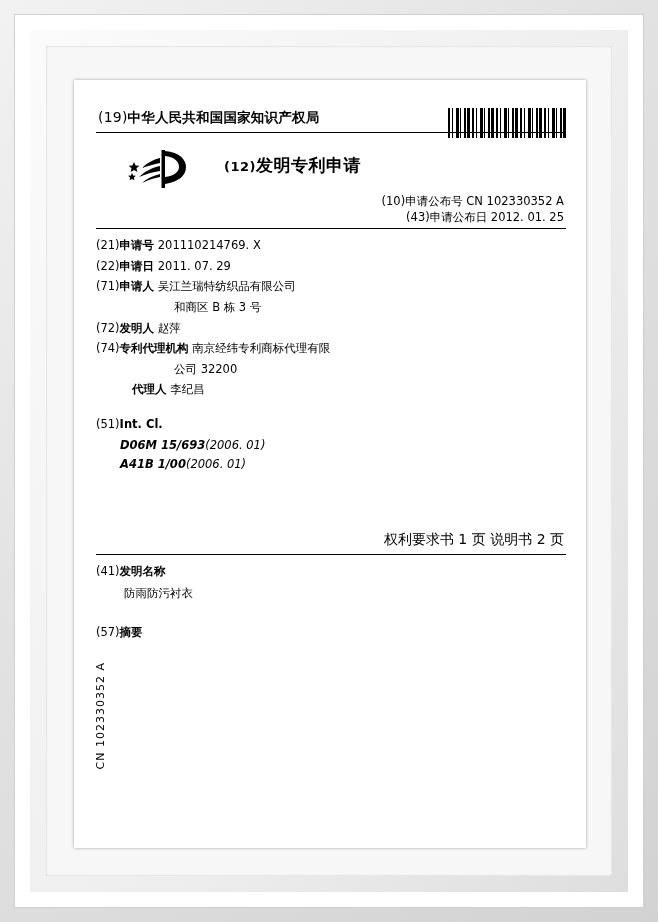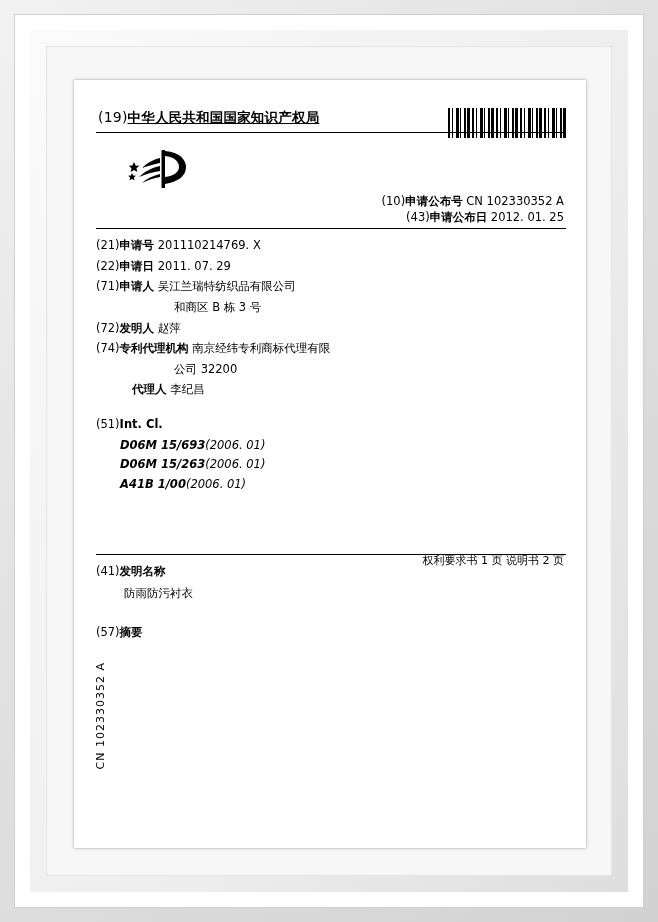--- a/index.html
+++ b/index.html
@@ -71,21 +71,21 @@
   .hdr-rule { position: absolute; left: 0; top: 30px; width: 470px; }
 
   .office-line {
     position: absolute;
     left: 2px; top: 7px;
     font-size: 12.5px;
     letter-spacing: 0.2px;
     white-space: nowrap;
   }
   .office-line .num { font-size: 14px; }
-  .office-line .name { font-weight: bold; font-size: 13.5px; text-decoration: underline; }
+  .office-line .name { font-weight: bold; font-size: 13.5px; }
 
   
   .barcode {
     position: absolute;
     right: 0px; top: 6px;
     width: 118px; height: 30px;
     background-image: repeating-linear-gradient(
       to right,
       #000 0px, #000 2px, #fff 2px, #fff 4px,
       #000 4px, #000 5px, #fff 5px, #fff 8px,
@@ -126,21 +126,21 @@
     text-align: right;
     white-space: nowrap;
   }
   .pubdate-line {
     position: absolute;
     right: 2px; top: 108px;
     font-size: 11.5px;
     text-align: right;
     white-space: nowrap;
   }
-  .pubno-line .tag, .pubdate-line .tag { font-weight: bold; }
+  .pubno-line .tag, .pubdate-line .tag { font-weight: normal; }
   .pubno-line .num, .pubdate-line .num { font-weight: normal; }
 
   .rule2 { position: absolute; left: 0; top: 126px; width: 470px; }
 
   
   .fields {
     position: absolute;
     left: 0;
     top: 134px;
     width: 470px;
@@ -160,22 +160,22 @@
     font-style: italic;
     font-size: 11.5px;
     line-height: 1.7;
     white-space: nowrap;
   }
   .ipc-item .cls { font-weight: bold; font-style: italic; }
 
   
   .counts {
     position: absolute;
-    right: 2px; top: 451px;
-    font-size: 11px;
+    right: 2px; top: 429px;
+    font-size: 14px;
     white-space: nowrap;
   }
   .rule3 { position: absolute; left: 0; top: 452px; width: 470px; }
 
   .invention {
     position: absolute;
     left: 0; top: 460px;
     width: 470px;
     font-size: 11.5px;
     line-height: 1.7;
@@ -226,20 +226,23 @@
       <div class="title-block">
         <svg class="logo" viewBox="0 0 76 46">
           <path d="M41 4 L41 42 L37.5 42 L37.5 4 Z" fill="#000"></path>
           <path d="M41 5 C56 6 62 14 62 21 C62 30 54 36 41 38 L41 31 C50 30 55 26 55 21 C55 15 50 11 41 10 Z" fill="#000"></path>
           <path d="M36 12 C28 14 22 18 18 22 C24 20 30 18 36 17 Z" fill="#000"></path>
           <path d="M36 20 C27 22 20 26 15 31 C22 28 29 26 36 25 Z" fill="#000"></path>
           <path d="M36 28 C28 30 22 33 18 37 C24 34 30 32 36 31 Z" fill="#000"></path>
           <path d="M10 16 l1.6 3.4 3.7 .4 -2.8 2.5 .8 3.6 -3.3 -1.9 -3.3 1.9 .8 -3.6 -2.8 -2.5 3.7 -.4 Z" fill="#000"></path>
           <path d="M8 27 l1.2 2.5 2.7 .3 -2 1.8 .6 2.7 -2.5 -1.4 -2.4 1.4 .6 -2.7 -2.1 -1.8 2.8 -.3 Z" fill="#000"></path>
         </svg>
+        <div class="patent-title">
+          <span class="sm">(12)</span><span>发明专利申请</span>
+        </div>
       </div>
 
       <div class="pubno-line">
         <span>(10)</span><span class="tag">申请公布号</span>
         <span class="num">CN 102330352 A</span>
       </div>
       <div class="pubdate-line">
         <span>(43)</span><span class="tag">申请公布日</span>
         <span class="num">2012. 01. 25</span>
       </div>
@@ -286,23 +289,20 @@
         </div>
 
         <div class="fld ipc-title">
           <span class="code">(51)</span><span class="lbl">Int. Cl.</span>
         </div>
 
         <div class="ipc-item">
           <span class="cls">D06M 15/693</span><span>(2006. 01)</span>
         </div>
         <div class="ipc-item">
-          <span class="cls">D06M 15/263</span><span>(2006. 01)</span>
-        </div>
-        <div class="ipc-item">
           <span class="cls">A41B 1/00</span><span>(2006. 01)</span>
         </div>
 
       </div>
 
       <div class="counts">权利要求书 1 页    说明书 2 页</div>
       <hr class="rule rule3">
 
       <div class="invention">
         <div class="fld">

